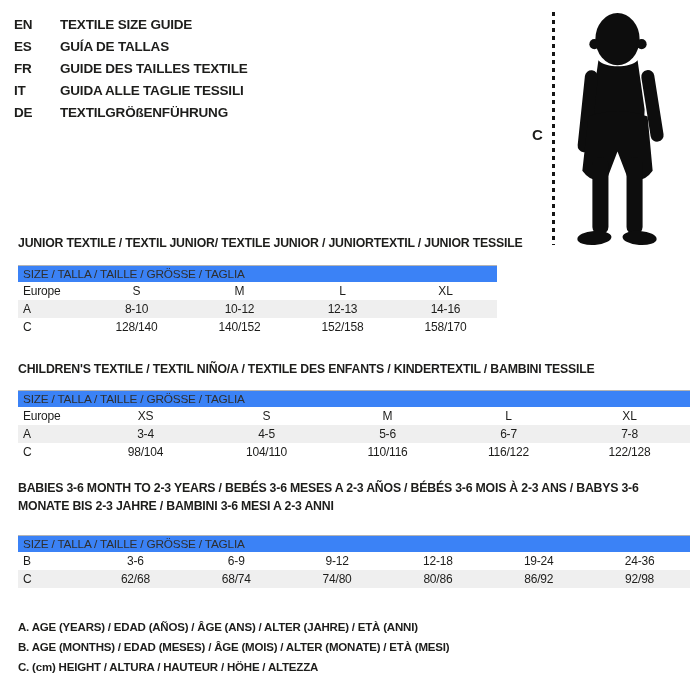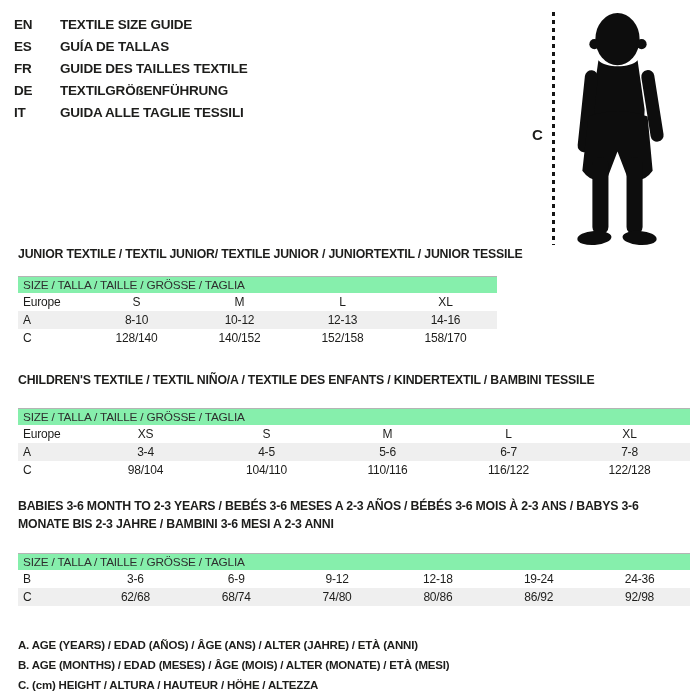--- a/index.html
+++ b/index.html
@@ -14,27 +14,27 @@
   .lang-code{width:46px;}
   
   .figure{position:absolute;top:6px;left:518px;width:182px;height:246px;}
   .measure-label{position:absolute;left:14px;top:120px;font-weight:bold;font-size:15px;}
   .dashed-line{
     position:absolute;left:34px;top:6px;width:2.5px;height:233px;
     background:repeating-linear-gradient(to bottom,#141414 0 4px,transparent 4px 8px);
   }
   .silhouette{position:absolute;left:46px;top:6px;}
   
-  .content{position:absolute;top:245px;left:18px;width:672px;}
-  .section-title{font-weight:bold;font-size:12.3px;line-height:18px;letter-spacing:-0.2px;margin-bottom:19px;}
+  .content{position:absolute;top:234px;left:18px;width:672px;}
+  .section-title{font-weight:bold;font-size:12.3px;line-height:18px;letter-spacing:-0.2px;margin-bottom:12px;}
   .sec1 .section-title{margin-bottom:13px;}
   .size-table{width:672px;}
   .size-table.narrow{width:479px;}
   .band{
-    height:17px;line-height:17px;background:#86efac;border-top:1px solid #b4b4b4;
+    height:17px;line-height:17px;background:#3b82f6;border-top:1px solid #b4b4b4;
     font-size:11.8px;color:#2e2e2e;padding-left:5px;box-sizing:border-box;letter-spacing:-0.2px;
   }
   table{border-collapse:collapse;width:100%;table-layout:fixed;}
   td{font-size:12px;height:18px;text-align:center;padding:0;letter-spacing:-0.2px;white-space:nowrap;}
   td.row-label{width:62px;text-align:left;padding-left:5px;}
   tbody tr:nth-child(even){background:#efefef;}
   .sec2{margin-top:24px;}
   .sec3{margin-top:18px;}
   .sec3 .section-title{margin-bottom:20px;}
   .footnotes{margin-top:29px;}
@@ -50,26 +50,26 @@
   </div>
   <div class="lang-row">
     <span class="lang-code">ES</span>
     <span class="lang-label">GUÍA DE TALLAS</span>
   </div>
   <div class="lang-row">
     <span class="lang-code">FR</span>
     <span class="lang-label">GUIDE DES TAILLES TEXTILE</span>
   </div>
   <div class="lang-row">
+    <span class="lang-code">IT</span>
+    <span class="lang-label">GUIDA ALLE TAGLIE TESSILI</span>
+  </div>
+  <div class="lang-row">
     <span class="lang-code">DE</span>
     <span class="lang-label">TEXTILGRÖßENFÜHRUNG</span>
-  </div>
-  <div class="lang-row">
-    <span class="lang-code">IT</span>
-    <span class="lang-label">GUIDA ALLE TAGLIE TESSILI</span>
   </div>
 </div>
 
 <div class="figure">
   <span class="measure-label">C</span>
   <div class="dashed-line"></div>
   <svg class="silhouette" width="110" height="234" viewBox="0 0 107 233" xmlns="http://www.w3.org/2000/svg">
     <g fill="#0d0d0d">
       <ellipse cx="52" cy="27" rx="22" ry="26"></ellipse>
       <circle cx="29" cy="32" r="5"></circle>

